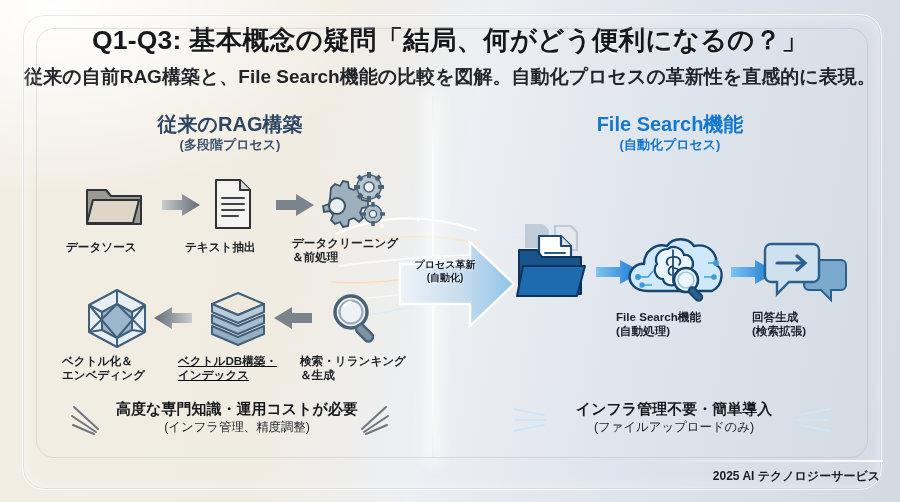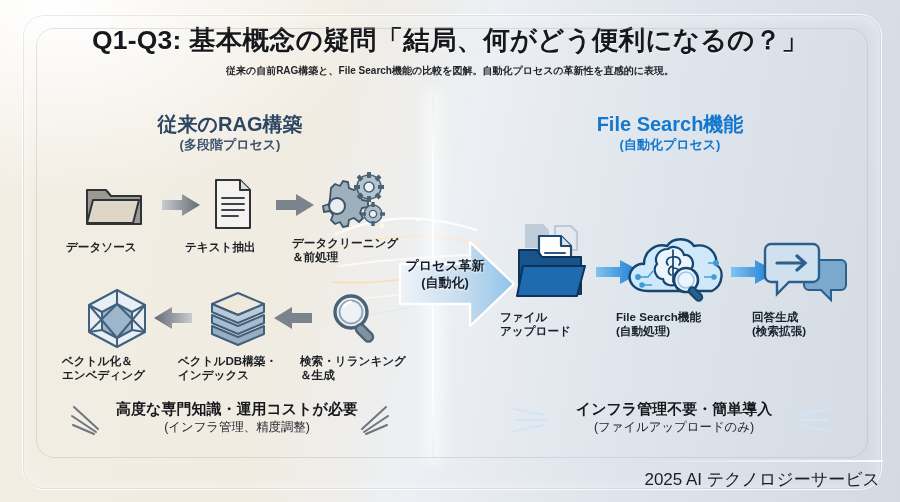--- a/index.html
+++ b/index.html
@@ -36,21 +36,21 @@
   .streaks{position:absolute;left:330px;top:170px;width:230px;height:180px;pointer-events:none;}
 
   
   .title{
     position:absolute;left:0;top:22px;width:900px;text-align:center;
     font-size:26.5px;font-weight:bold;color:#16181b;letter-spacing:.2px;
     text-shadow:0 1px 0 rgba(255,255,255,.9);
   }
   .subtitle{
     position:absolute;left:0;top:64px;width:900px;text-align:center;
-    font-size:10px;font-weight:bold;color:#22252a;
+    font-size:19px;font-weight:bold;color:#22252a;
   }
 
   
   .col-head{position:absolute;text-align:center;}
   .col-head .h1{font-size:20px;font-weight:bold;line-height:1.25;}
   .col-head .h2{font-size:13px;font-weight:bold;line-height:1.3;}
   #left-head{left:60px;top:112px;width:340px;color:#2d4763;}
   #left-head .h2{color:#3c536d;}
   #right-head{left:500px;top:112px;width:340px;color:#1478cf;}
   #right-head .h2{color:#1478cf;}
@@ -60,42 +60,42 @@
   .node .ico{height:64px;display:flex;align-items:center;justify-content:center;}
   .node .lbl{font-size:11.6px;font-weight:bold;line-height:1.25;color:#1d2126;margin-top:4px;white-space:pre-line;}
   .node.blue .lbl{color:#17202b;}
 
   .arrow{position:absolute;}
 
   
   .big-arrow{position:absolute;left:398px;top:238px;width:118px;height:92px;}
   .big-arrow-label{
     position:absolute;left:385px;top:258px;width:120px;text-align:center;
-    font-size:13px;font-weight:bold;color:#15202c;line-height:1.3;z-index:4;
+    font-size:10px;font-weight:bold;color:#15202c;line-height:1.3;z-index:4;
     text-shadow:0 1px 2px rgba(255,255,255,.9);
   }
 
   
   .caption{position:absolute;text-align:center;}
   .caption .c1{font-size:15px;font-weight:bold;line-height:1.3;}
   .caption .c2{font-size:12.4px;font-weight:normal;line-height:1.35;}
   #left-caption{left:62px;top:399px;width:350px;color:#15181c;}
   #left-caption .c2{color:#23272c;}
   #right-caption{left:498px;top:399px;width:352px;color:#15181c;}
   #right-caption .c2{color:#23272c;}
   .slash{position:absolute;top:4px;}
 
   
   .footer-rule{
     position:absolute;left:645px;top:460px;width:238px;height:2px;
     background:linear-gradient(to right,rgba(255,255,255,0),rgba(255,255,255,.95));
   }
   .footer{
     position:absolute;left:560px;top:468px;width:320px;text-align:right;
-    font-size:17px;font-weight:normal;color:#1a1d21;
+    font-size:12px;font-weight:bold;color:#1a1d21;
   }
 </style>
 </head>
 <body>
 
 <div class="canvas">
 
   <svg class="streaks" viewBox="0 0 230 180">
     <g fill="none" stroke-linecap="round">
       <path d="M6 64 C60 40 110 48 146 60" stroke="#ffffff" stroke-width="2.2" opacity=".85"></path>
@@ -231,21 +231,21 @@
   <svg class="arrow" style="left:148px;top:305px;" width="46" height="26" viewBox="0 0 46 26">
     <defs>
         <linearGradient id="gB" x1="1" y1="0" x2="0" y2="0">
       <stop offset="0" stop-color="#c9ccd0"></stop>
           <stop offset="1" stop-color="#636b75"></stop>
         </linearGradient>
       </defs>
     <path d="M44 8 L24 8 L24 2 L6 13 L24 24 L24 18 L44 18 Z" fill="url(#gB)"></path>
   </svg>
 
-  <div class="node" style="left:178px;top:286px;width:120px;">
+  <div class="node" style="left:178px;top:286px;width:120px;text-decoration:underline;">
     <div class="ico">
       <svg width="62" height="58" viewBox="0 0 62 58">
         <g stroke="#41607c" stroke-width="2" stroke-linejoin="round">
           <polygon points="31,4 57,15 31,26 5,15" fill="#efe9dc"></polygon>
           <polygon points="5,15 5,23 31,34 57,23 57,15 31,26" fill="#b9cbd9"></polygon>
           <polygon points="5,26 5,34 31,45 57,34 57,26 31,37" fill="#a7bccd"></polygon>
           <polygon points="5,37 5,45 31,56 57,45 57,37 31,48" fill="#95aec2"></polygon>
         </g>
       </svg>
     </div>
@@ -294,22 +294,20 @@
         <path d="M52 14 L52 24 L62 24" fill="#d9e4ee" stroke="#1f4a74" stroke-width="2.2" stroke-linejoin="round"></path>
         <g stroke="#2a5a88" stroke-width="2" stroke-linecap="round">
           <line x1="36" y1="31" x2="56" y2="31"></line>
             <line x1="36" y1="37" x2="56" y2="37"></line>
             <line x1="36" y1="43" x2="50" y2="43"></line>
         </g>
         <path d="M10 28 L28 28 L33 35 L72 35 L72 72 L10 72 Z" fill="#18548c" stroke="#0e3358" stroke-width="2" stroke-linejoin="round"></path>
         <path d="M14 44 L76 44 L68 74 L8 74 Z" fill="#1f6bb0" stroke="#0e3358" stroke-width="2" stroke-linejoin="round"></path>
       </svg>
     </div>
-    <div class="lbl">ファイル
-アップロード</div>
   </div>
 
   <svg class="arrow" style="left:594px;top:258px;" width="50" height="28" viewBox="0 0 50 28">
     <defs>
         <linearGradient id="gBl" x1="0" y1="0" x2="1" y2="0">
       <stop offset="0" stop-color="#7fc3f2"></stop>
           <stop offset="1" stop-color="#1476cd"></stop>
         </linearGradient>
       </defs>
     <path d="M2 9 L26 9 L26 2 L48 14 L26 26 L26 19 L2 19 Z" fill="url(#gBl)"></path>

